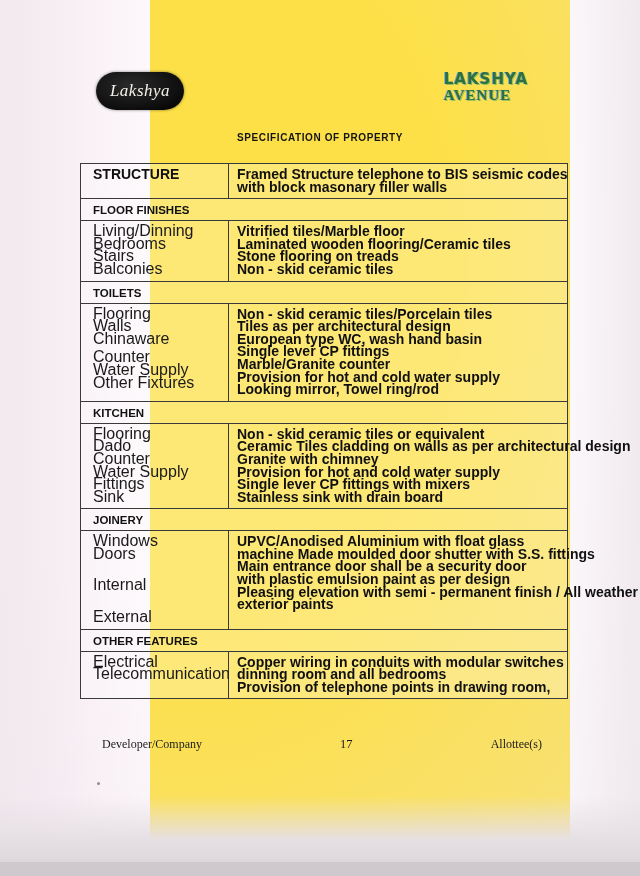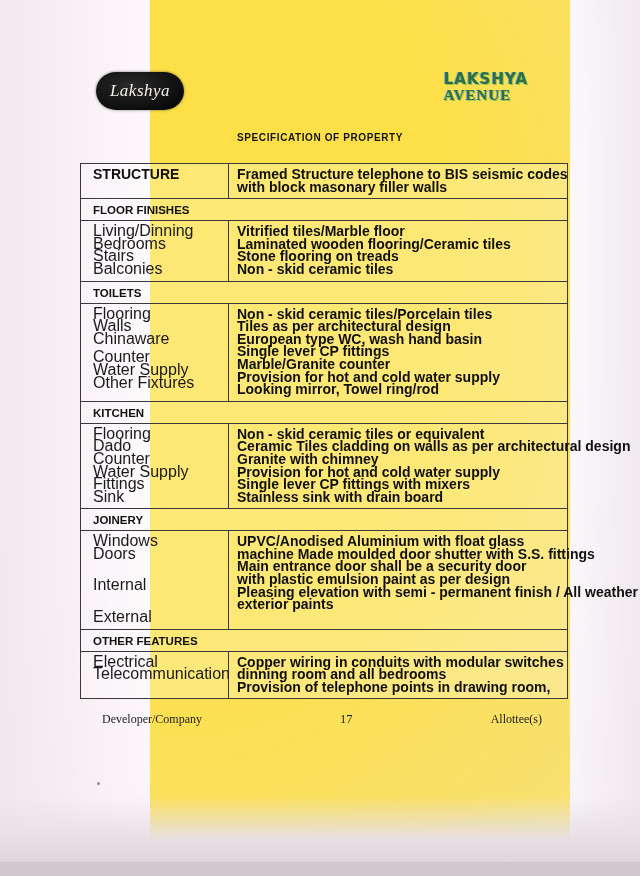--- a/index.html
+++ b/index.html
@@ -166,21 +166,21 @@
     position: absolute;
     left: 80px; top: 712px;
     width: 488px;
     display: flex;
     align-items: baseline;
     justify-content: space-between;
     font-family: "Liberation Serif", serif;
     font-size: 12px;
     color: #1b1b1b;
   }
-  .footer .dev { margin-left: 22px; }
+  .footer .dev { margin-left: 22px; margin-top: 25px; }
   .footer .pg { font-size: 12.5px; }
   .footer .allot { margin-right: 26px; }
 
   .speck {
     position: absolute;
     left: 97px; top: 782px;
     width: 3px; height: 3px;
     border-radius: 50%;
     background: #8d8d8d;
   }

